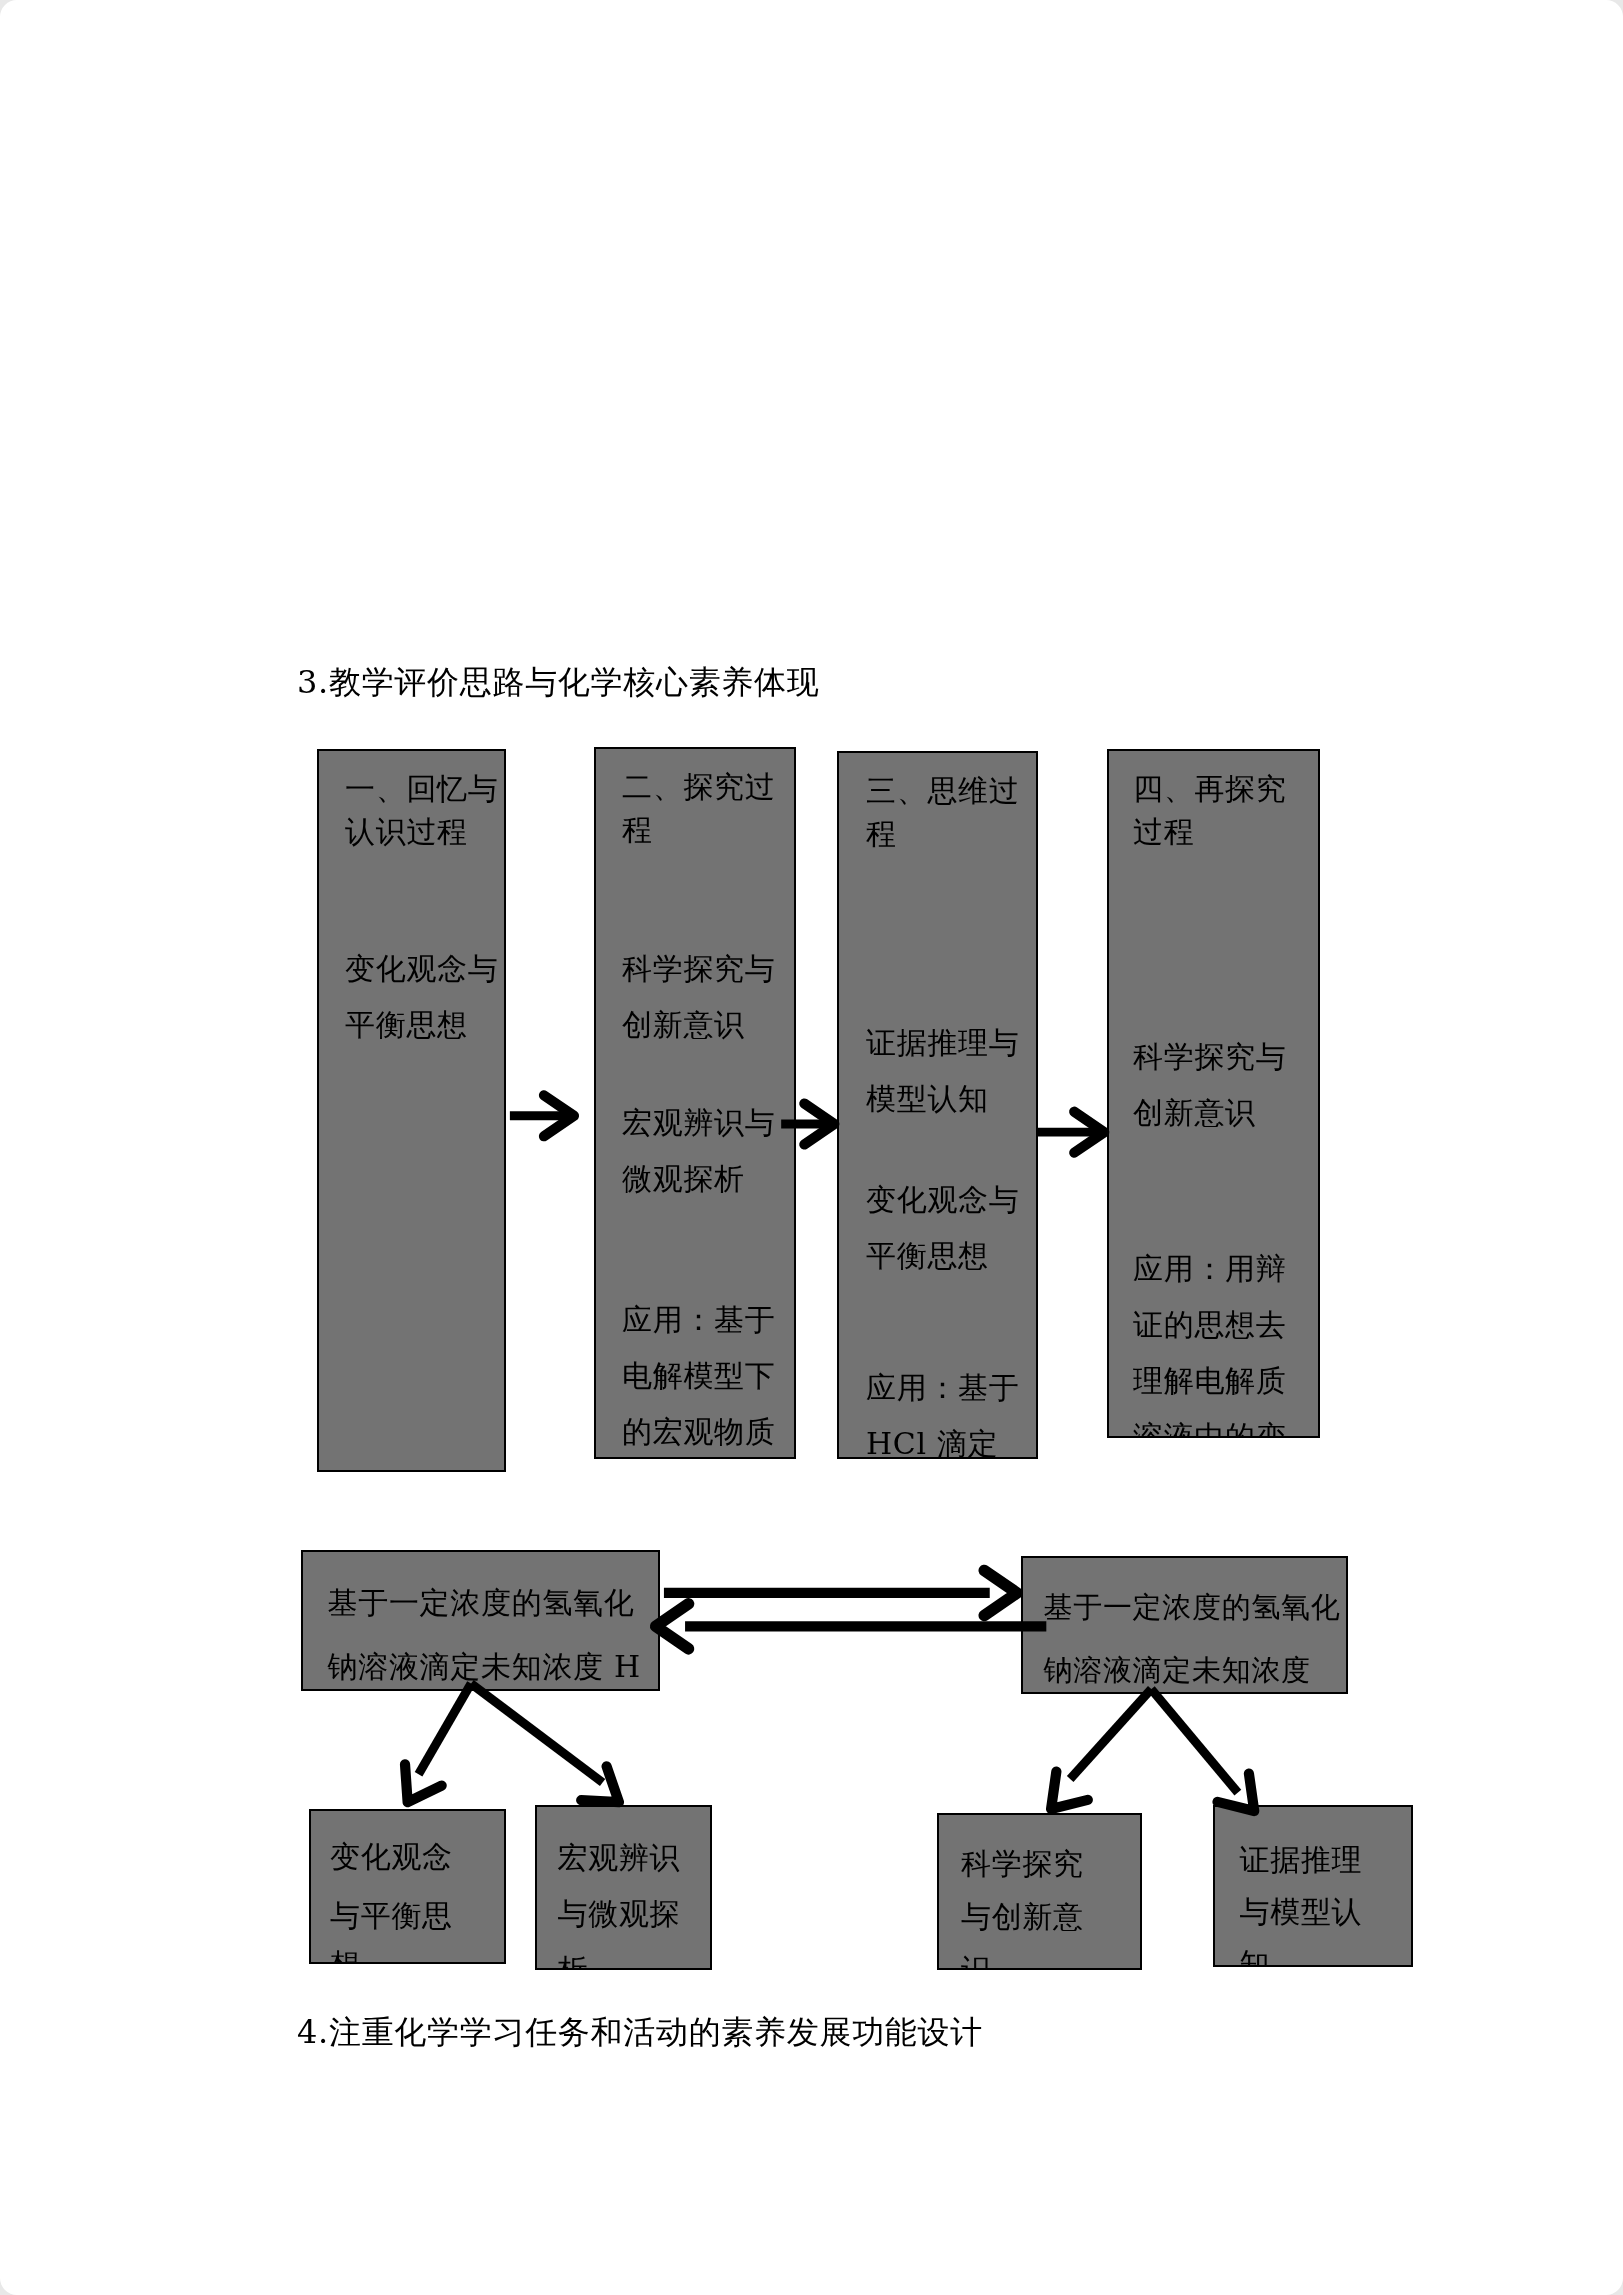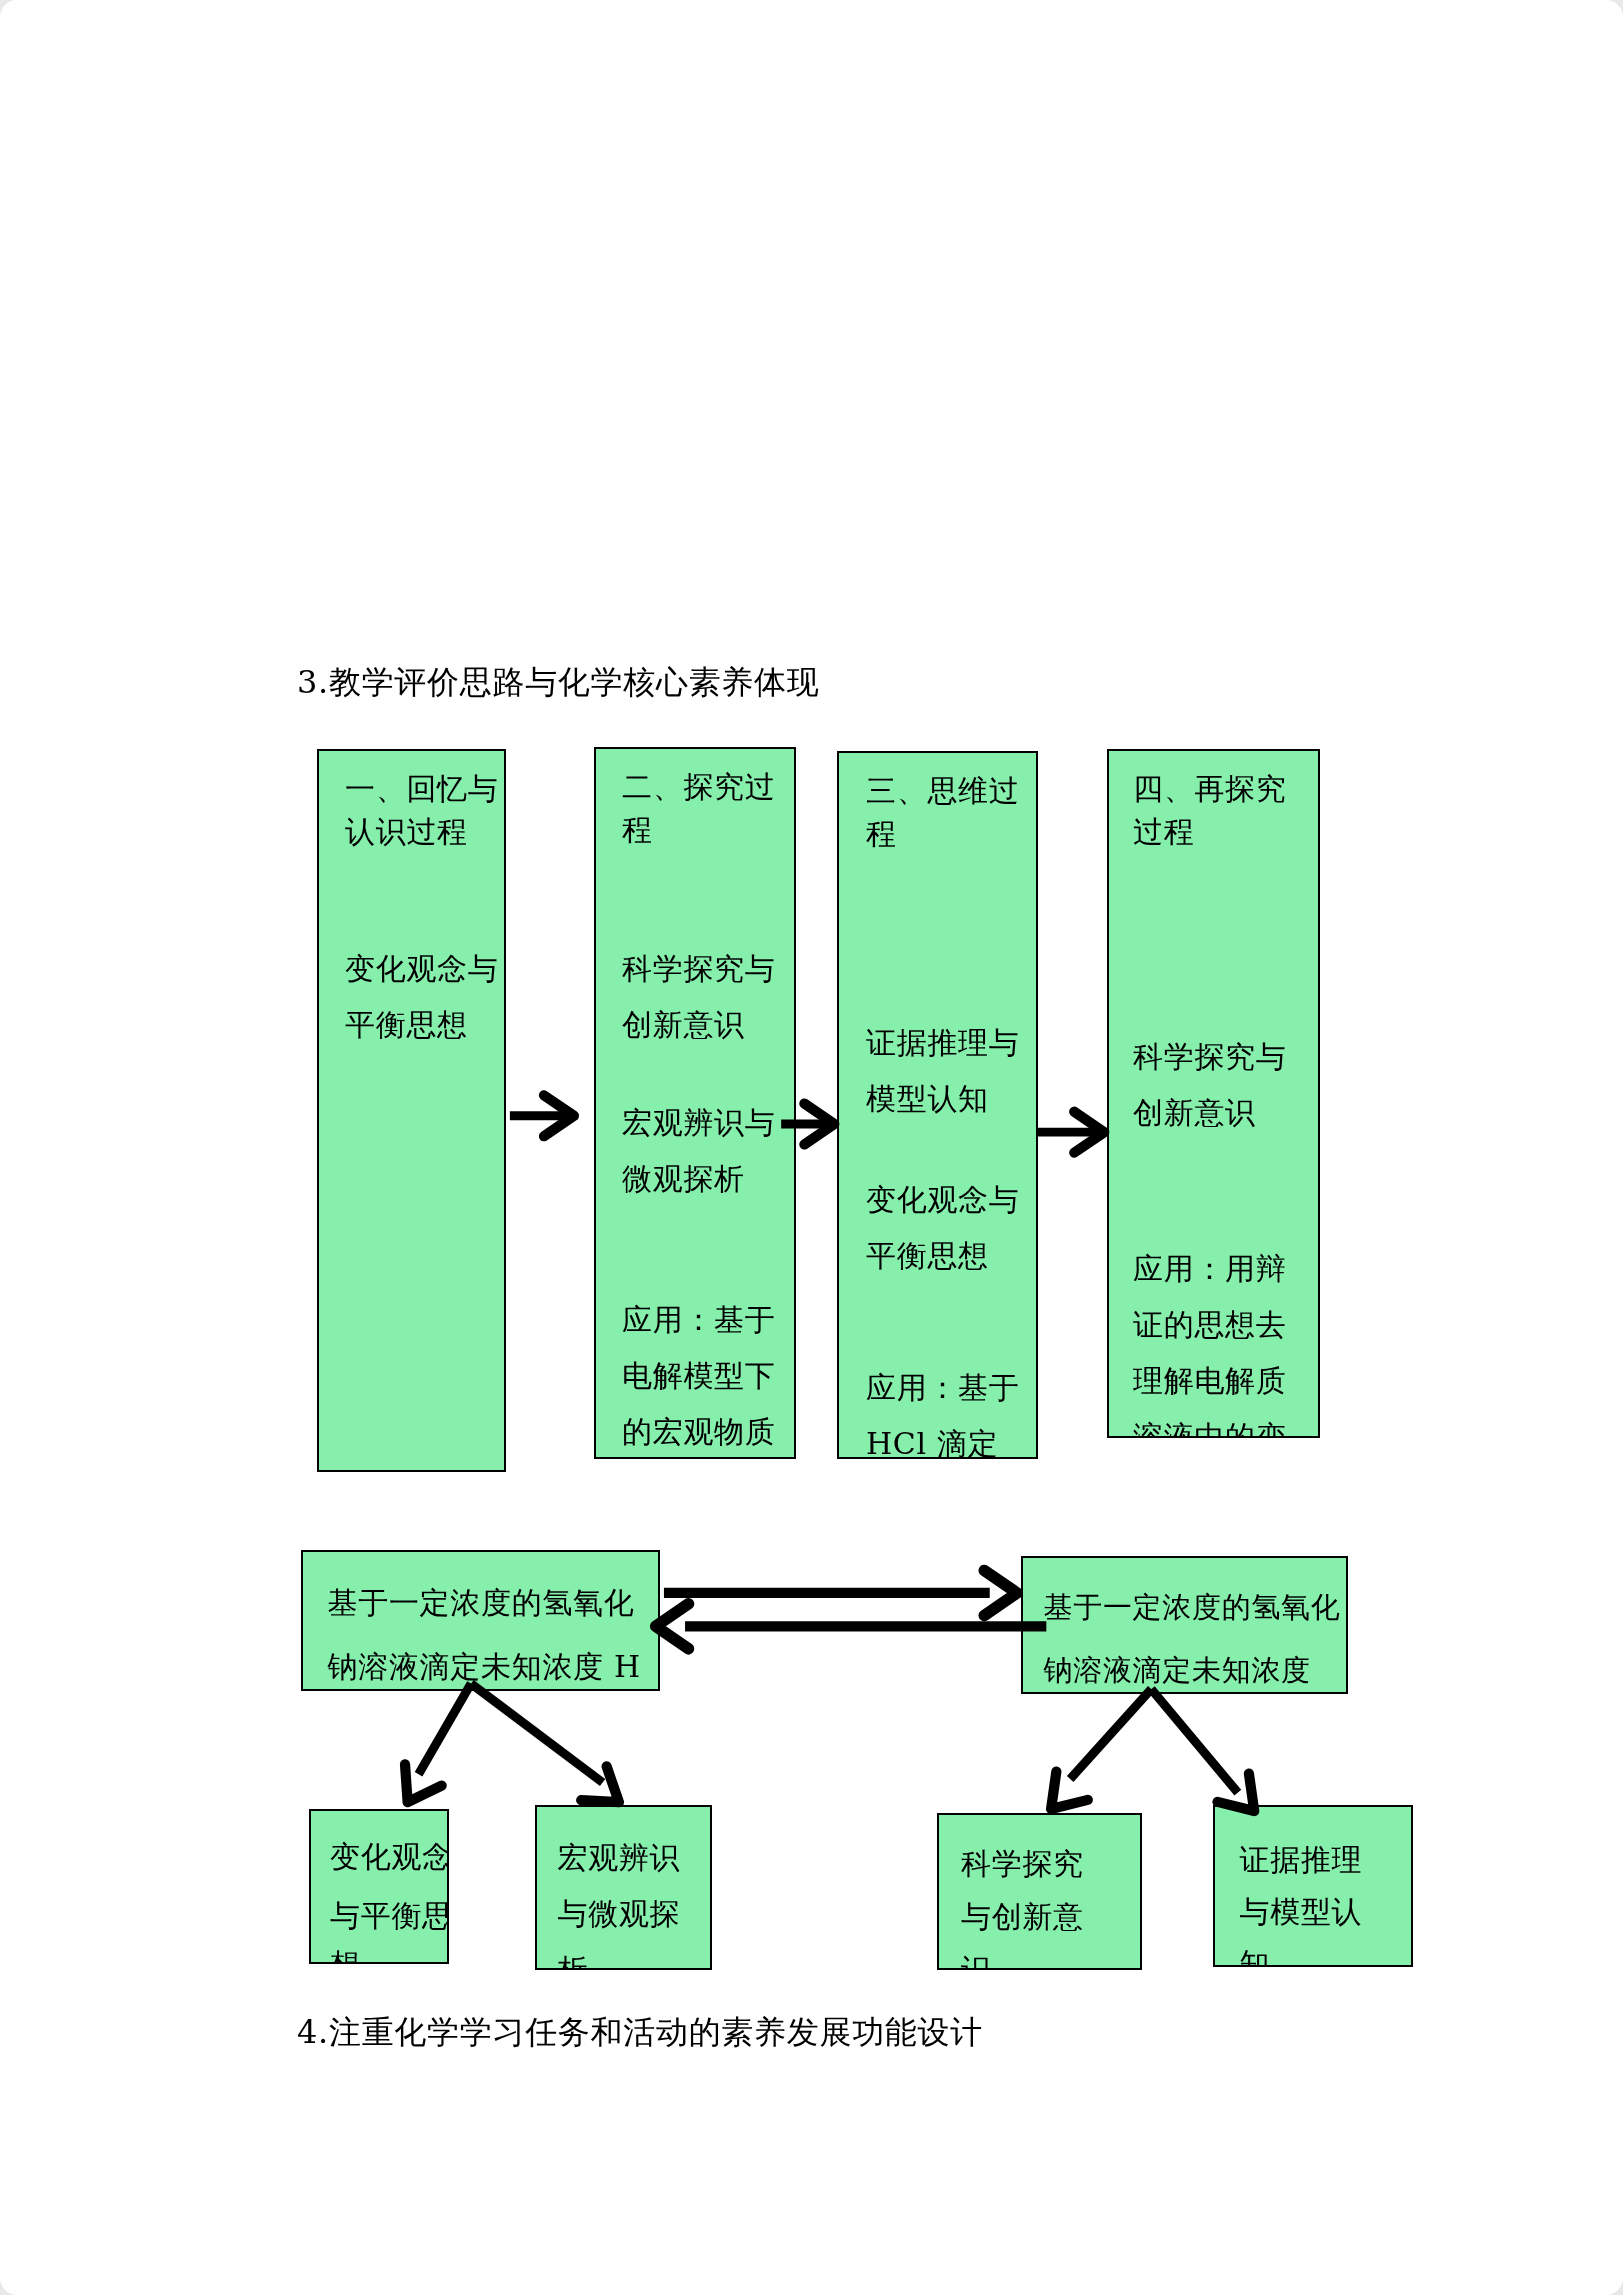--- a/index.html
+++ b/index.html
@@ -15,21 +15,21 @@
   .heading {
     position:absolute;
     font-size:32px;
     line-height:38px;
     white-space:nowrap;
     letter-spacing:0.7px;
   }
   .sbox, .mbox, .bbox {
     position:absolute;
     box-sizing:border-box;
-    background:#86efac;
+    background:#737373;
     overflow:hidden;
   }
   .sbox { border:2px solid #000; }
   .mbox { border:2.7px solid #000; }
   .bbox { border:2.7px solid #000; }
   .seg {
     position:absolute;
     font-size:30px;
     line-height:56px;
     word-break:break-all;
@@ -76,21 +76,21 @@
   </div>
 
   <div class="mbox" style="left:301px; top:1550px; width:359px; height:141px;">
     <div class="seg" style="left:24.5px; top:19px; width:334px; line-height:64px;">基于一定浓度的氢氧化钠溶液滴定未知浓度 HCl</div>
   </div>
 
   <div class="mbox" style="left:1021px; top:1556px; width:327px; height:138px;">
     <div class="seg" style="left:20.5px; top:17.7px; width:303px; font-size:29px; line-height:63px;">基于一定浓度的氢氧化钠溶液滴定未知浓度</div>
   </div>
 
-  <div class="bbox" style="left:309px; top:1809px; width:140px; height:155px;">
+  <div class="bbox" style="left:309px; top:1809px; width:197px; height:155px;">
     <div class="seg" style="left:19px; top:20.5px; width:123px; line-height:49px;">变化观念</div>
     <div class="seg" style="left:19px; top:80px; width:123px; line-height:49px;">与平衡思想</div>
   </div>
 
   <div class="bbox" style="left:535px; top:1805px; width:177px; height:165px;">
     <div class="seg" style="left:20.5px; top:23px; width:123px; line-height:56px;">宏观辨识与微观探析</div>
   </div>
 
   <div class="bbox" style="left:937px; top:1813px; width:205px; height:157px;">
     <div class="seg" style="left:22px; top:22px; width:153px; line-height:53px;">科学探究与创新意识</div>

